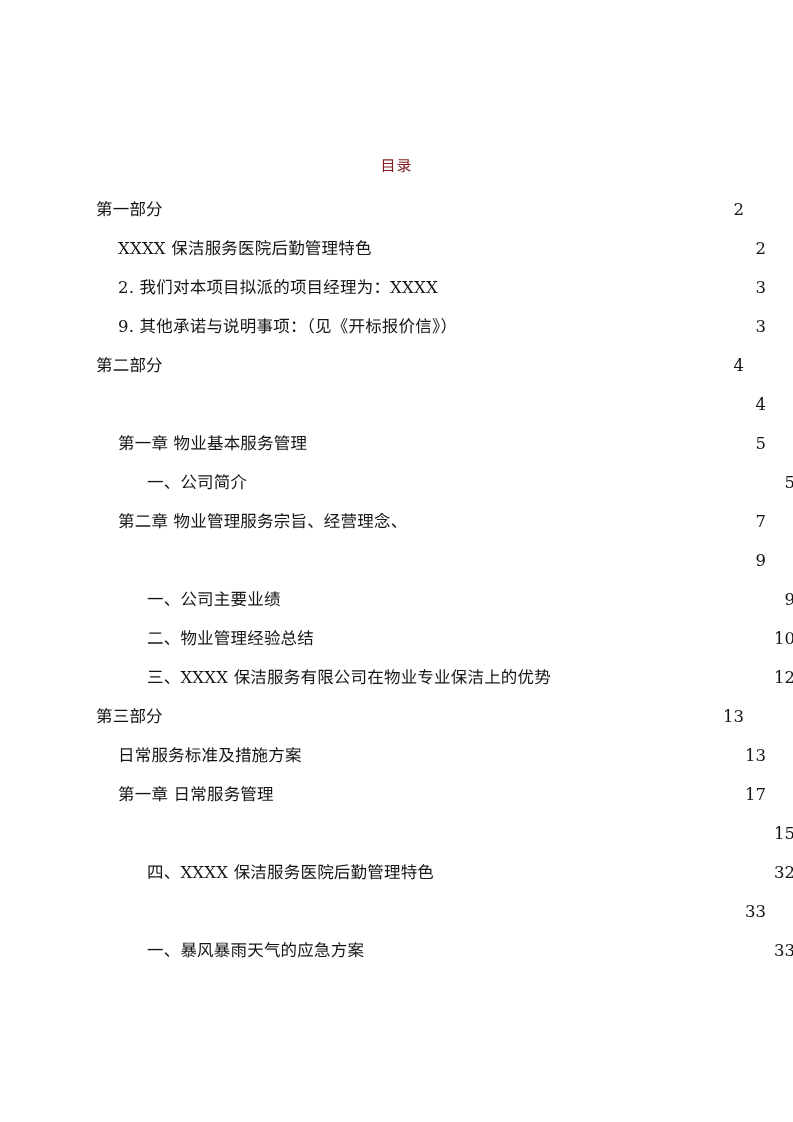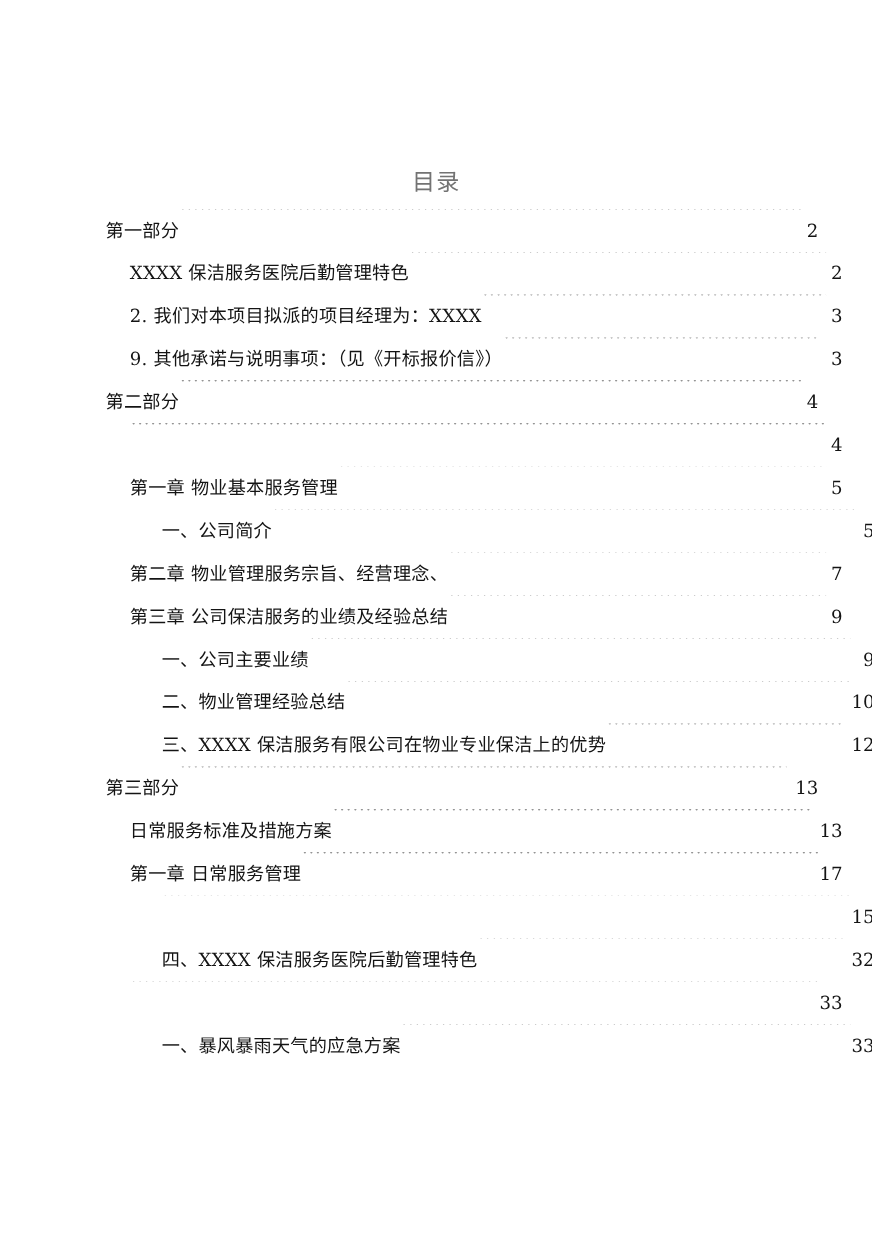--- a/index.html
+++ b/index.html
@@ -28,38 +28,38 @@
   }
 
   
   .toc-title {
     position: absolute;
     left: 0;
     top: 152px;
     width: 793px;
     text-align: center;
     font-family: "DejaVu Serif", "Liberation Serif", serif;
-    font-size: 21px;
+    font-size: 15px;
     line-height: 28px;
     letter-spacing: 1px;
-    color: #737373;
+    color: #7f1d1d;
     white-space: nowrap;
   }
 
   
   .toc-list {
     position: absolute;
     left: 96px;
     top: 190px;
     width: 648px;
   }
 
   .toc-row {
     display: flex;
-    align-items: flex-start;
+    align-items: center;
     height: 39px;
     width: 100%;
     font-size: 16px;
     line-height: 39px;
     color: #141414;
     white-space: nowrap;
     overflow: hidden;
   }
 
   .toc-label {
@@ -155,21 +155,20 @@
         <span class="toc-label">一、公司简介</span>
         <span class="toc-leader"></span>
         <span class="toc-page">5</span>
       </div>
       <div class="toc-row lvl-1">
         <span class="toc-label">第二章   物业管理服务宗旨、经营理念、</span>
         <span class="toc-leader"></span>
         <span class="toc-page">7</span>
       </div>
       <div class="toc-row lvl-1">
-        <span class="toc-label">第三章   公司保洁服务的业绩及经验总结</span>
         <span class="toc-leader"></span>
         <span class="toc-page">9</span>
       </div>
       <div class="toc-row lvl-2 gap">
         <span class="toc-label">一、公司主要业绩</span>
         <span class="toc-leader"></span>
         <span class="toc-page">9</span>
       </div>
       <div class="toc-row lvl-2">
         <span class="toc-label">二、物业管理经验总结</span>

